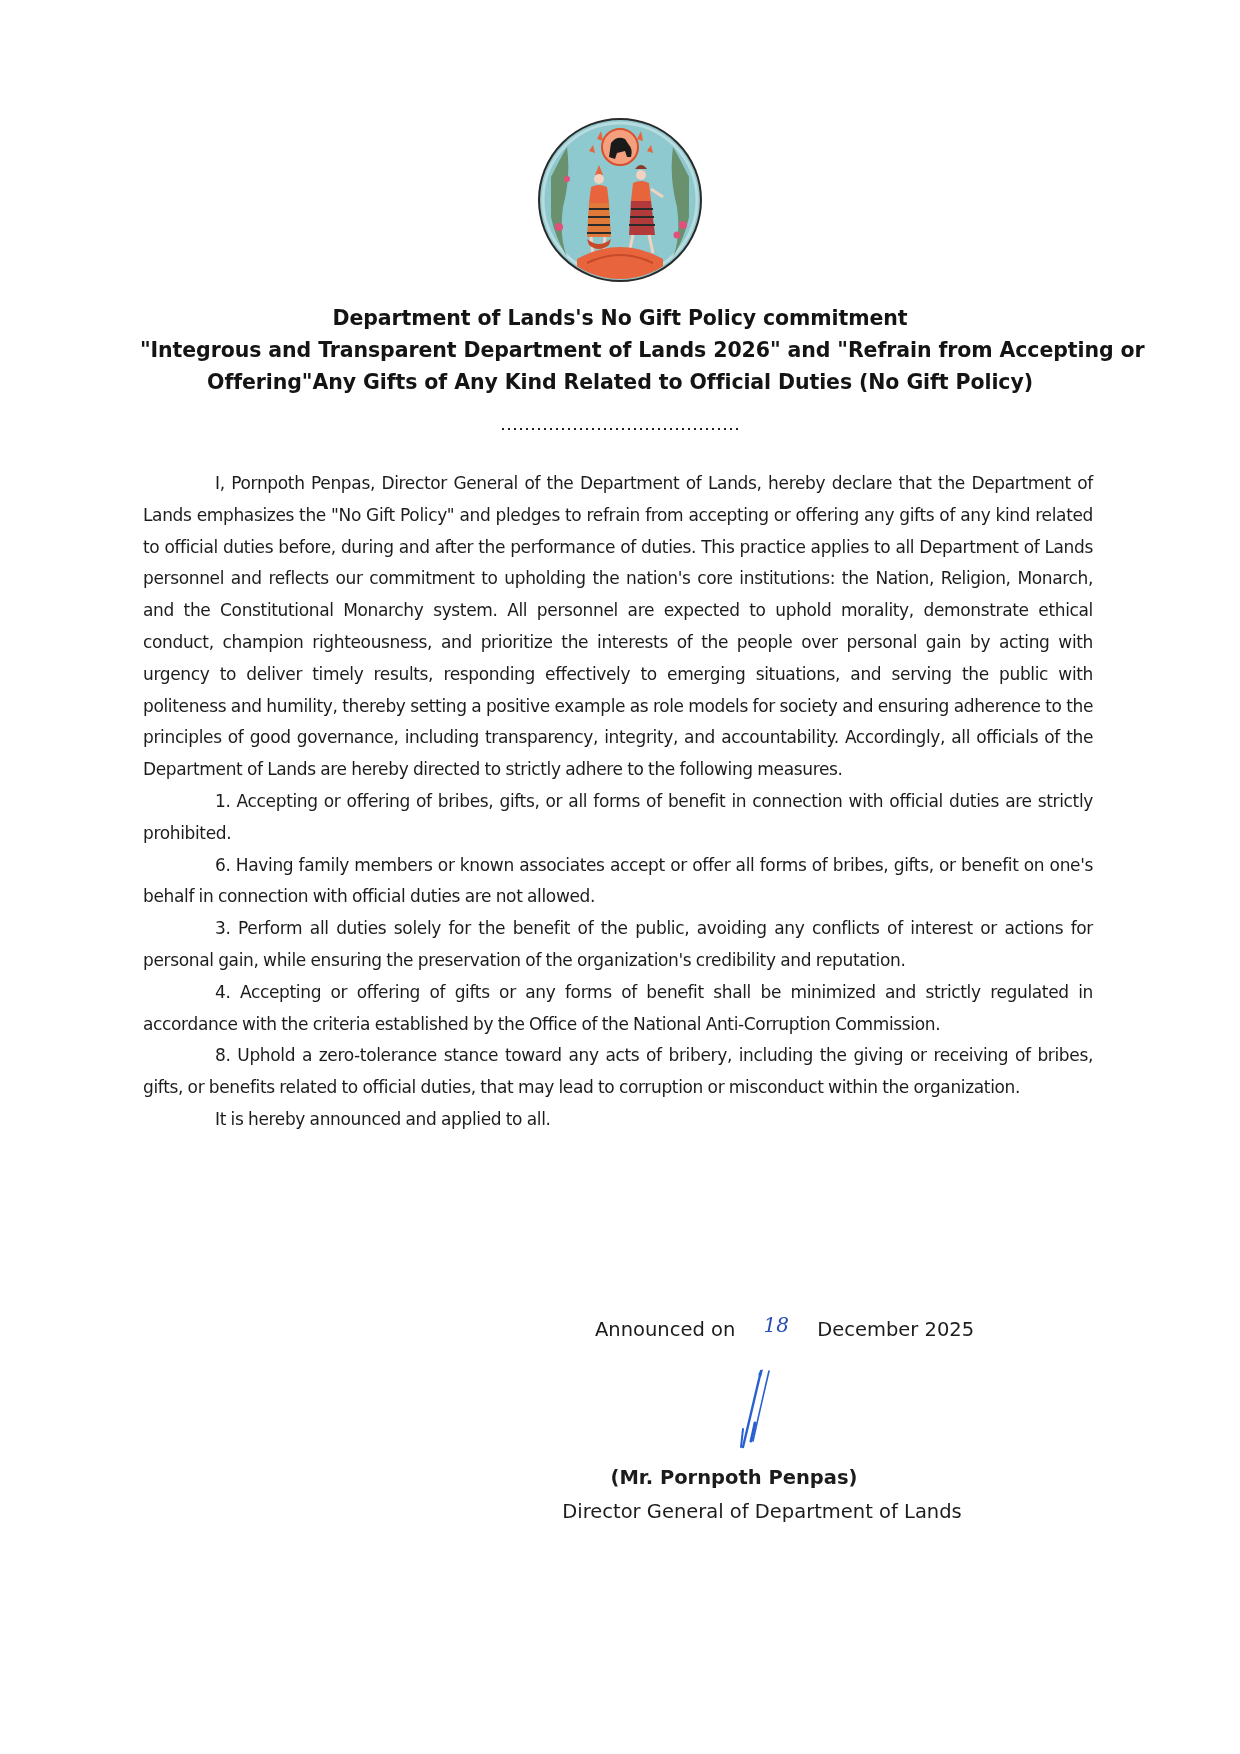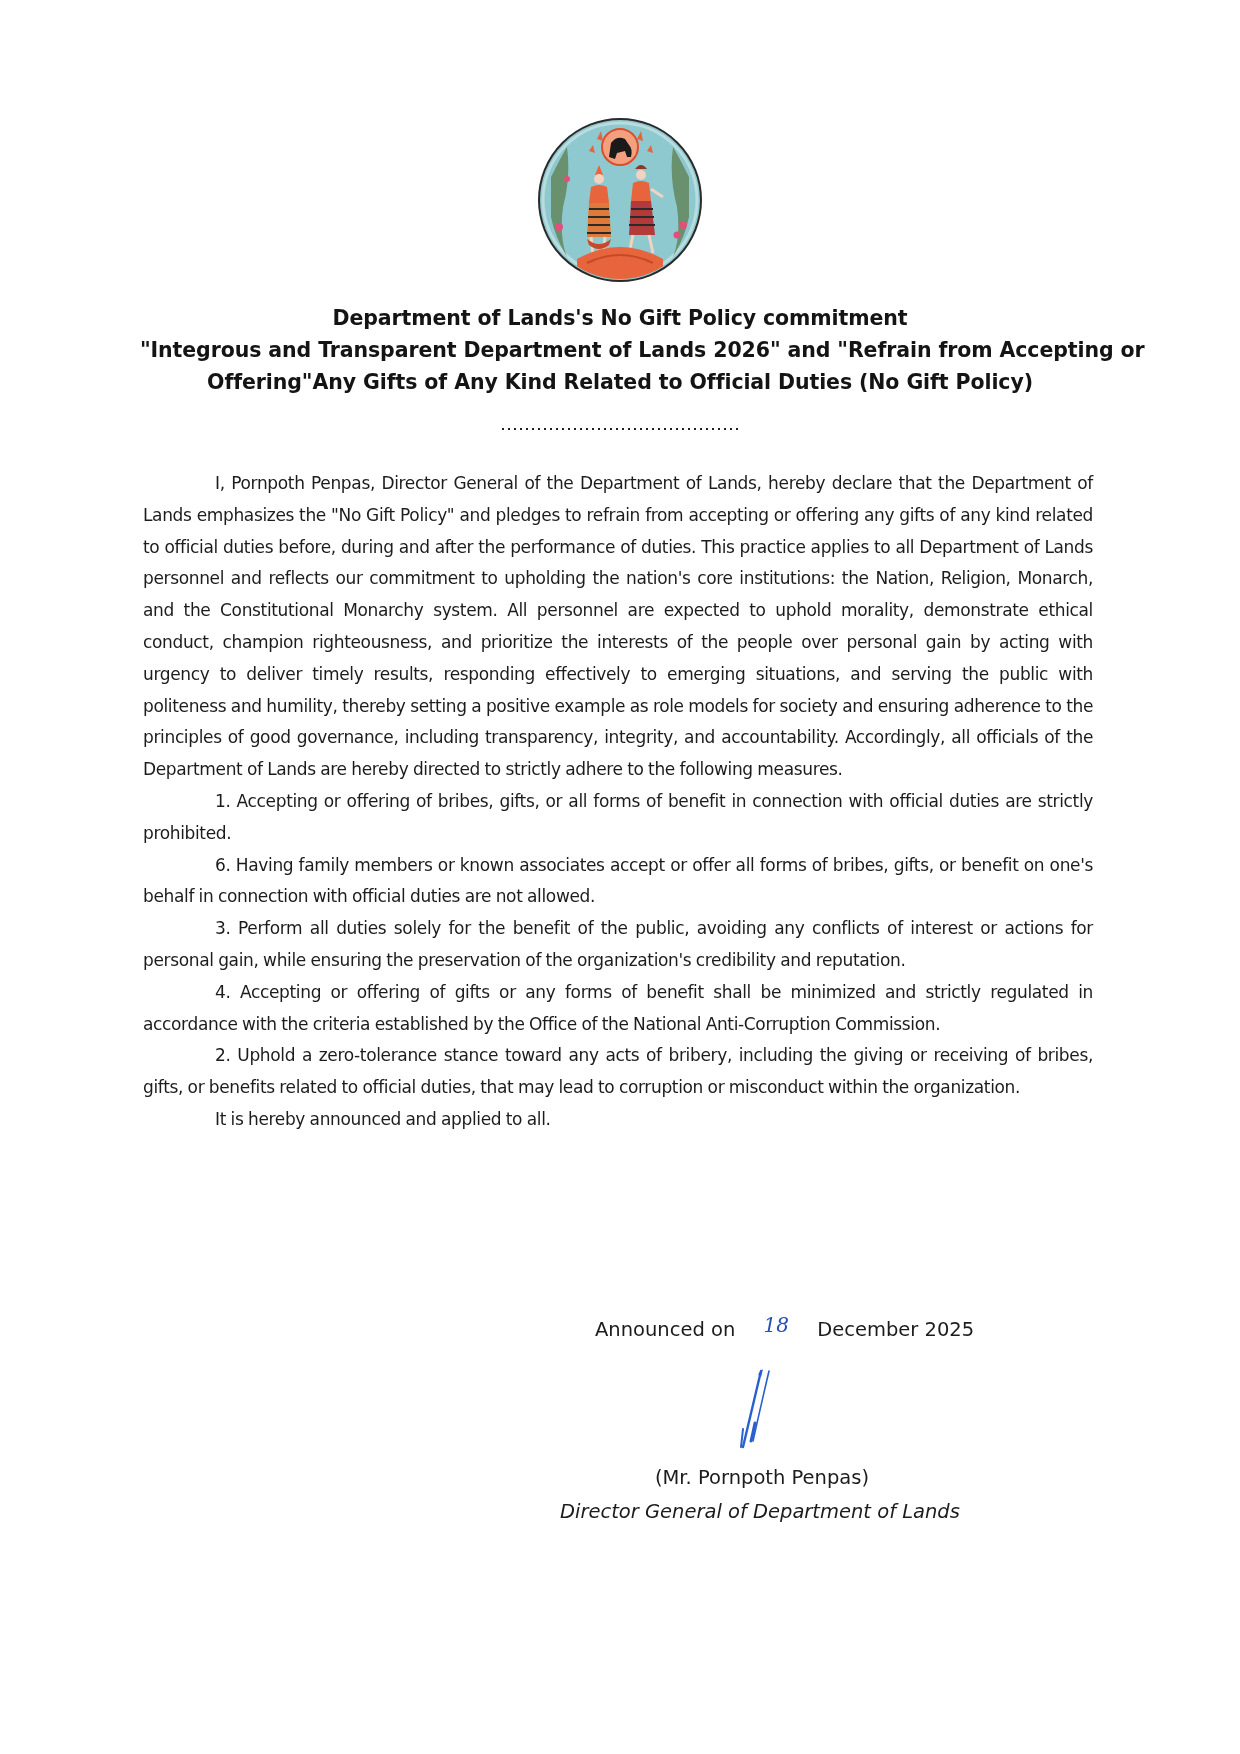--- a/index.html
+++ b/index.html
@@ -100,39 +100,39 @@
     position: absolute;
     left: 735px;
     top: 1365px;
     width: 60px;
     height: 90px;
   }
   .signature svg { width: 60px; height: 90px; display: block; }
   .sign-name {
     position: absolute;
     top: 1464px;
+    left: 532px;
+    width: 404px;
+    text-align: center;
+    font-size: 19.5px;
+    line-height: 28px;
+    color: #1c1c1c;
+    white-space: nowrap;
+    font-weight: bold;
+  }
+  .sign-title {
+    position: absolute;
+    top: 1498px;
     left: 560px;
     width: 404px;
     text-align: center;
     font-size: 19.5px;
     line-height: 28px;
     color: #1c1c1c;
     white-space: nowrap;
-  }
-  .sign-title {
-    position: absolute;
-    top: 1498px;
-    left: 560px;
-    width: 404px;
-    text-align: left;
-    font-size: 19.5px;
-    line-height: 28px;
-    color: #1c1c1c;
-    white-space: nowrap;
-    font-style: italic;
   }
 </style>
 </head>
 <body>
 
 <div class="page">
 
   <div class="seal">
     <svg viewBox="0 0 166 166" xmlns="http://www.w3.org/2000/svg">
       <defs>
@@ -183,21 +183,21 @@
     <div class="title-line">Offering"Any Gifts of Any Kind Related to Official Duties (No Gift Policy)</div>
   </div>
   <div class="separator"></div>
 
   <div class="body-text">
     <p>I, Pornpoth Penpas, Director General of the Department of Lands, hereby declare that the Department of Lands emphasizes the "No Gift Policy" and pledges to refrain from accepting or offering any gifts of any kind related to official duties before, during and after the performance of duties. This practice applies to all Department of Lands personnel and reflects our commitment to upholding the nation's core institutions: the Nation, Religion, Monarch, and the Constitutional Monarchy system. All personnel are expected to uphold morality, demonstrate ethical conduct, champion righteousness, and prioritize the interests of the people over personal gain by acting with urgency to deliver timely results, responding effectively to emerging situations, and serving the public with politeness and humility, thereby setting a positive example as role models for society and ensuring adherence to the principles of good governance, including transparency, integrity, and accountability. Accordingly, all officials of the Department of Lands are hereby directed to strictly adhere to the following measures.</p>
     <p>1. Accepting or offering of bribes, gifts, or all forms of benefit in connection with official duties are strictly prohibited.</p>
     <p>6. Having family members or known associates accept or offer all forms of bribes, gifts, or benefit on one's behalf in connection with official duties are not allowed.</p>
     <p>3. Perform all duties solely for the benefit of the public, avoiding any conflicts of interest or actions for personal gain, while ensuring the preservation of the organization's credibility and reputation.</p>
     <p>4. Accepting or offering of gifts or any forms of benefit shall be minimized and strictly regulated in accordance with the criteria established by the Office of the National Anti-Corruption Commission.</p>
-    <p>2. Uphold a zero-tolerance stance toward any acts of bribery, including the giving or receiving of bribes, gifts, or benefits related to official duties, that may lead to corruption or misconduct within the organization.</p>
+    <p>8. Uphold a zero-tolerance stance toward any acts of bribery, including the giving or receiving of bribes, gifts, or benefits related to official duties, that may lead to corruption or misconduct within the organization.</p>
     <p>It is hereby announced and applied to all.</p>
   </div>
 
   <div class="announce">
     <span>Announced on</span>
     <span class="day">18</span>
     <span>December 2025</span>
   </div>
 
   <div class="signature">

